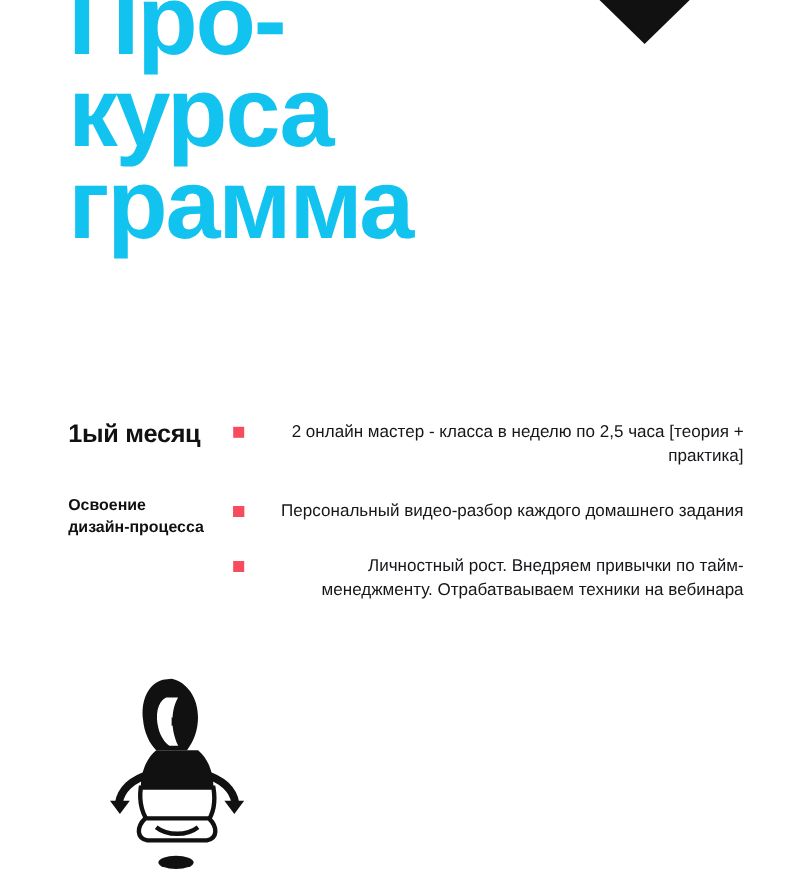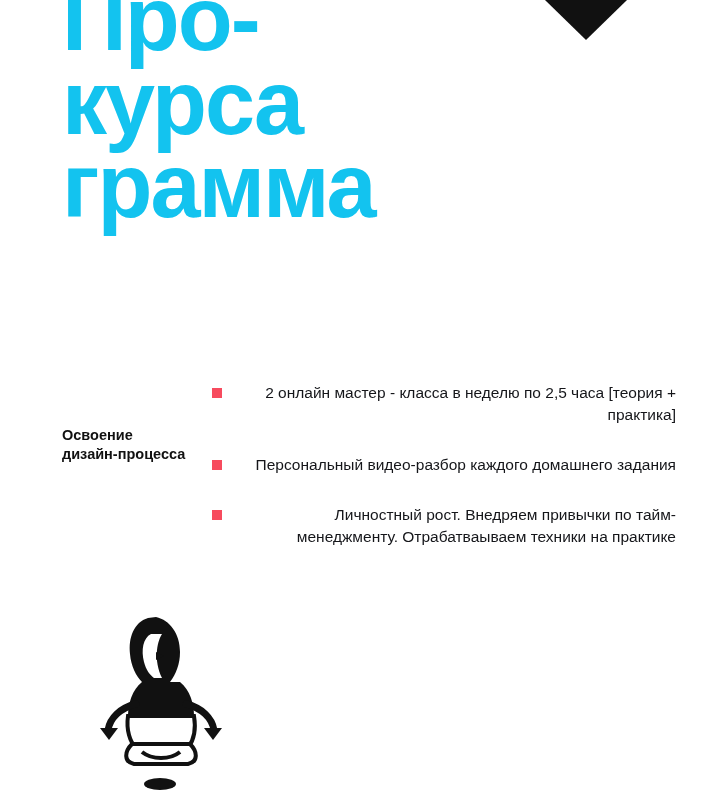--- a/index.html
+++ b/index.html
@@ -118,40 +118,41 @@
 <div class="arrow-mark"></div>
 
 <div class="hero">
   <div class="hero-line">Про-</div>
   <div class="hero-line">курса</div>
   <div class="hero-line">грамма</div>
 </div>
 
 <div class="content">
   <div class="left-col">
+    <div class="month-title">1ый месяц</div>
     <div class="month-sub" style="white-space: pre-line; margin-top: 44px;">Освоение
 дизайн-процесса</div>
   </div>
 
   <div class="right-col">
     <ul class="bullet-list">
       <li class="bullet-item">
         <span class="bullet-square"></span>
         <span>2 онлайн мастер - класса в неделю по 2,5 часа [теория + практика]</span>
       </li>
       <li class="bullet-item">
         <span class="bullet-square"></span>
       </li>
       <li class="bullet-item">
         <span class="bullet-square"></span>
         <span>Персональный видео-разбор каждого домашнего задания</span>
       </li>
       <li class="bullet-item">
         <span class="bullet-square"></span>
-        <span>Личностный рост. Внедряем привычки по тайм-менеджменту. Отрабатваываем техники на практике</span>
+        <span>Личностный рост. Внедряем привычки по тайм-менеджменту. Отрабатваываем техники на вебинара</span>
       </li>
     </ul>
   </div>
 </div>
 
 <div class="figure">
   <svg viewBox="0 0 130 180" width="130" height="180" xmlns="http://www.w3.org/2000/svg">
 
     <path d="M52 6 C38 10 32 26 34 42 C35 54 40 64 46 70 L74 70 C80 62 84 52 84 40 C84 22 74 8 60 5 Z" fill="#111111"></path>
 

